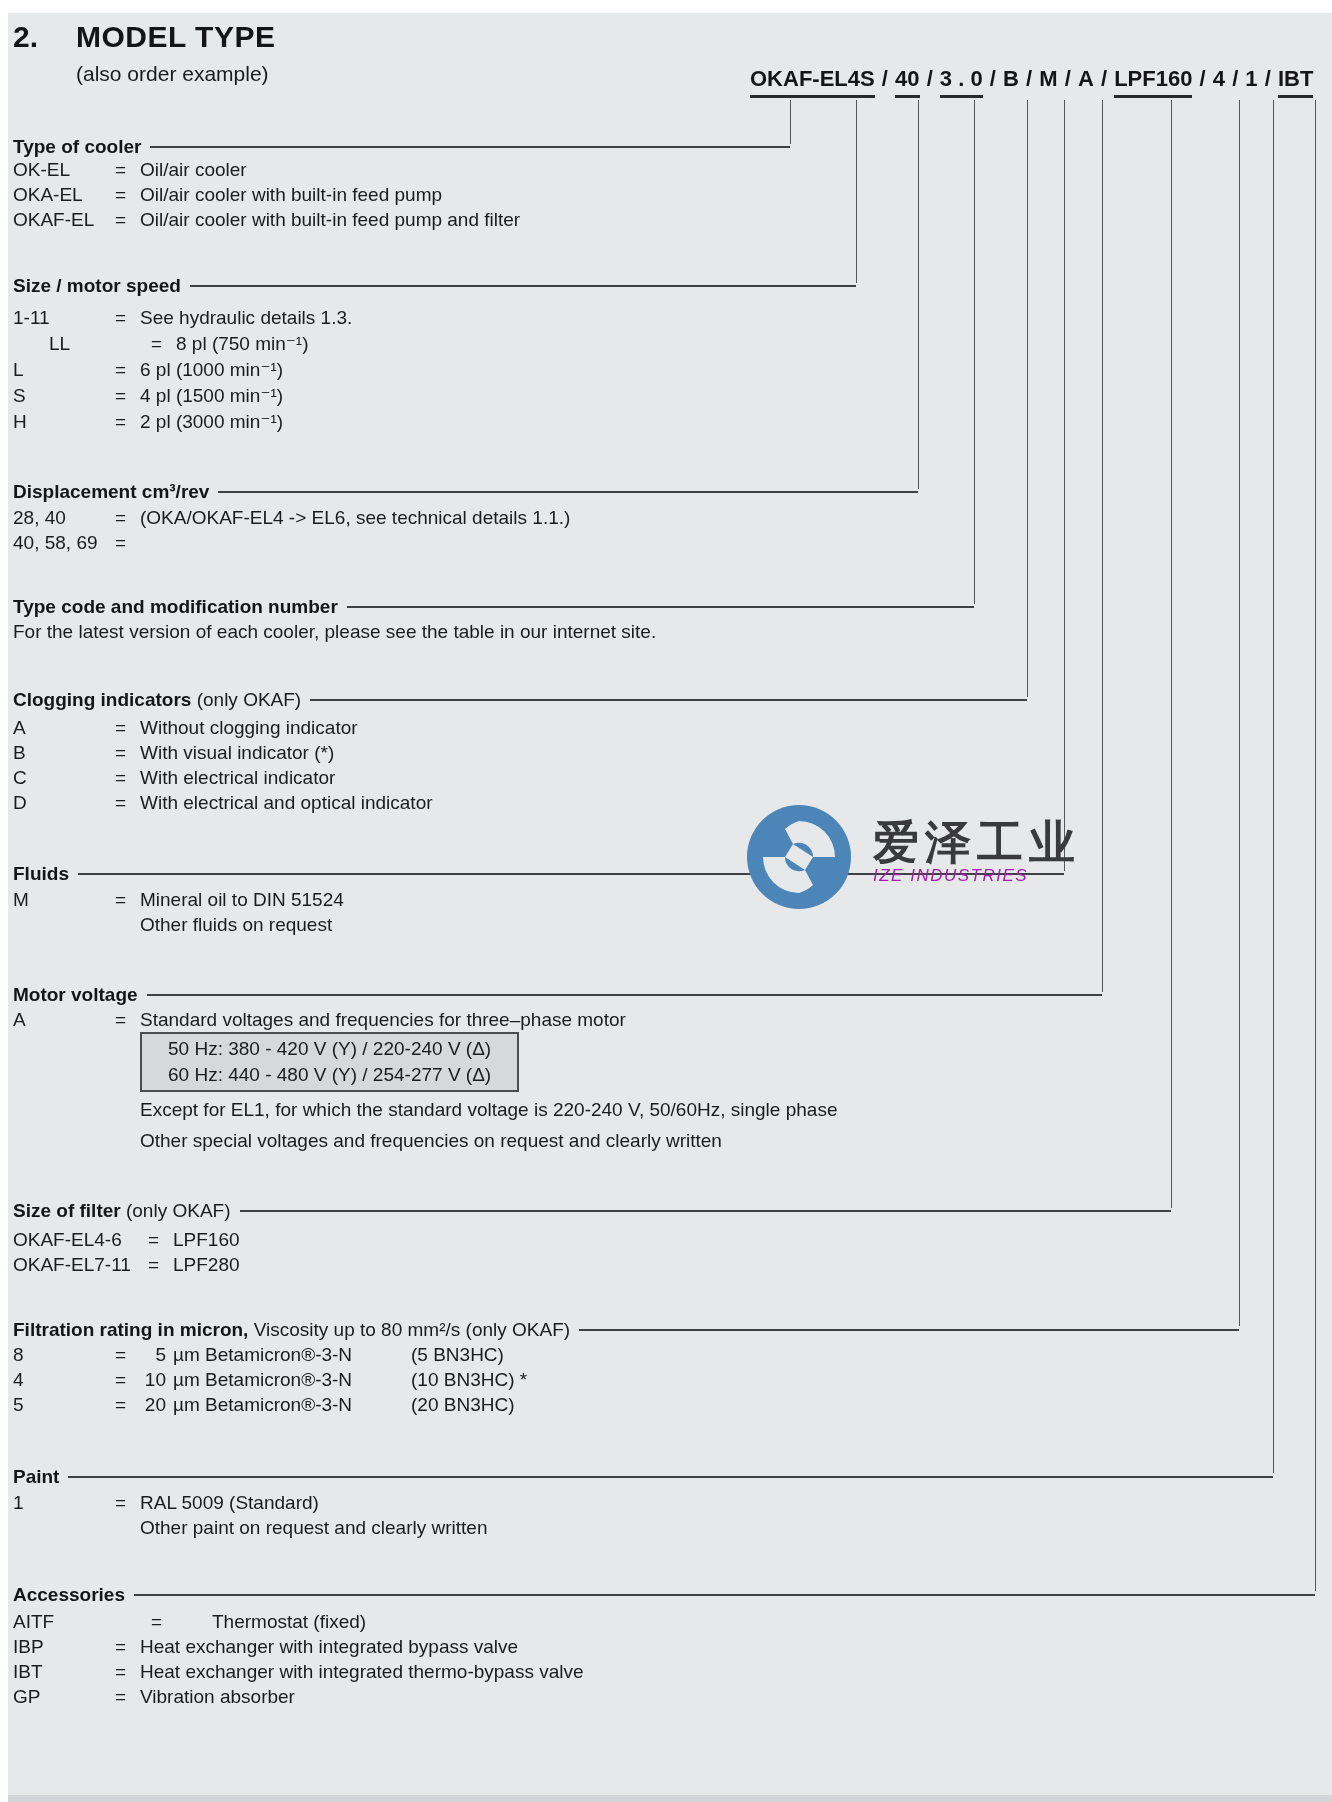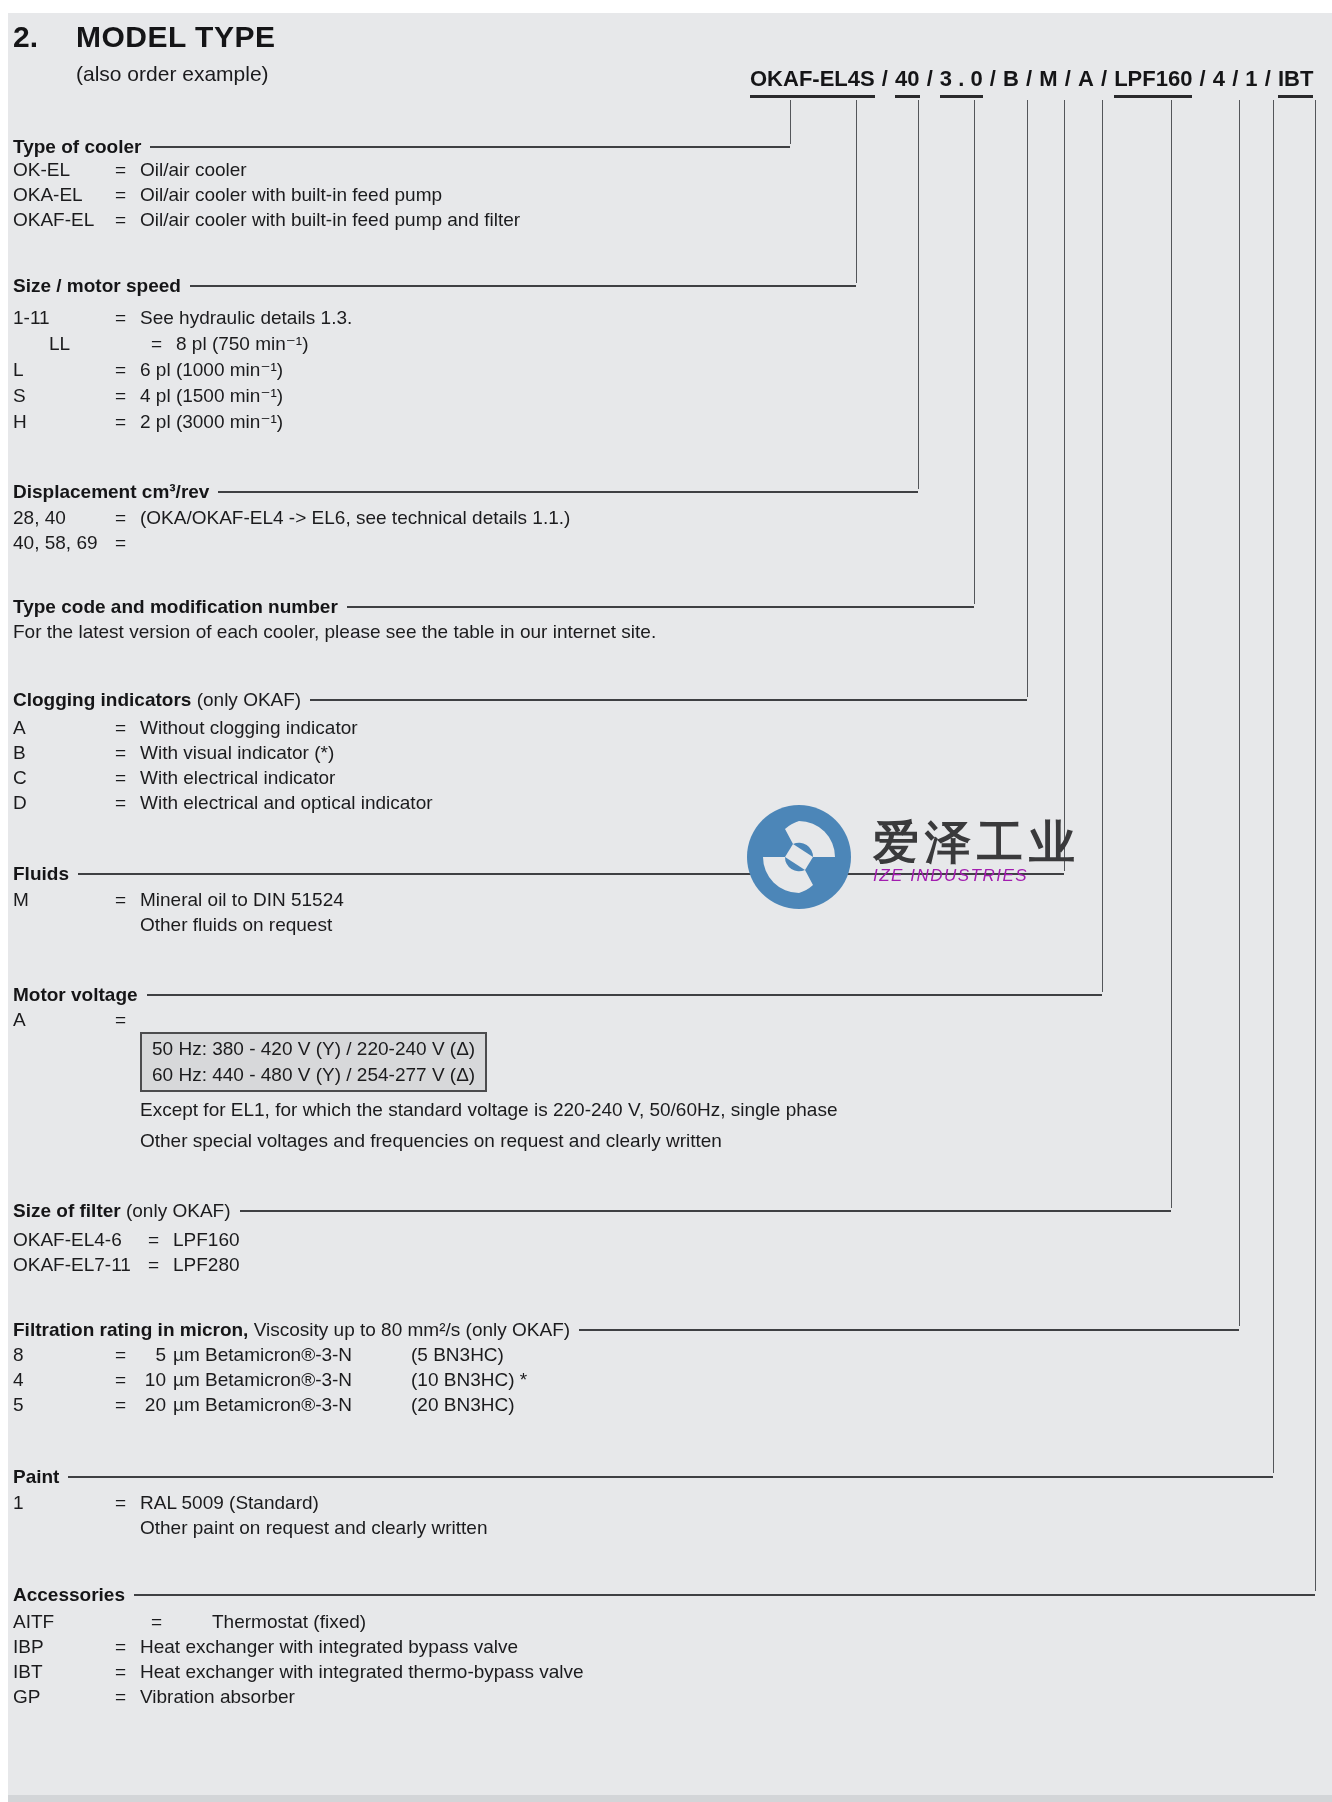--- a/index.html
+++ b/index.html
@@ -31,21 +31,21 @@
   .head-note{white-space:pre;color:#1b1b1d;}
   .head-rule{flex:1;height:0;border-top:2px solid #3f4043;margin:11px 0 0 9px;}
   .row{display:flex;font-size:19px;line-height:23px;white-space:pre;}
   .row .code{flex:0 0 auto;}
   .row .eq{flex:0 0 25px;}
   .row .qty{flex:0 0 26px;text-align:right;margin-right:7px;}
   .row .name{flex:0 0 238px;}
   .body-line{font-size:19px;line-height:23px;white-space:pre;}
   .volt-box{
     background:#d7d8da;border:2px solid #4c4c4e;
-    font-size:19px;line-height:26px;padding:2px 10px;white-space:pre;color:#1b1b1d;
+    font-size:19px;line-height:26px;padding:2px 26px;white-space:pre;color:#1b1b1d;
   }
   .note-line{font-size:19px;line-height:23px;white-space:pre;}
   .wm-cjk{font-size:46px;font-weight:bold;color:#3a3a3c;letter-spacing:6px;white-space:pre;}
   .wm-latin{font-size:17px;color:#a21caf;letter-spacing:1.5px;white-space:pre;font-style:italic;}
 </style>
 </head>
 <body>
 
 <div id="panel"></div>
 
@@ -108,21 +108,21 @@
     <div class="abs section-head" style="left: 13px; top: 862px; width: 1051px;">
       <span class="head-bold">Fluids</span>
       <span class="head-rule"></span>
     </div>
     <div class="abs row" style="left: 13px; top: 888px; width: 760px;"><span class="code" style="flex-basis: 102px;">M</span><span class="eq">=</span><span class="desc">Mineral oil to DIN 51524</span></div>
     <div class="abs row" style="left: 13px; top: 913px; width: 760px;"><span class="code" style="flex-basis: 102px;"></span><span class="eq"></span><span class="desc">Other fluids on request</span></div>
     <div class="abs section-head" style="left: 13px; top: 983px; width: 1089px;">
       <span class="head-bold">Motor voltage</span>
       <span class="head-rule"></span>
     </div>
-    <div class="abs row" style="left: 13px; top: 1008px; width: 760px;"><span class="code" style="flex-basis: 102px;">A</span><span class="eq">=</span></div>
+    <div class="abs row" style="left: 13px; top: 1008px; width: 760px;"><span class="code" style="flex-basis: 102px;">A</span><span class="eq">=</span><span class="desc">Standard voltages and frequencies for three–phase motor</span></div>
     <div class="abs volt-box" style="left: 140px; top: 1032px;"><div>50 Hz: 380 - 420 V (Y) / 220-240 V (Δ)</div><div>60 Hz: 440 - 480 V (Y) / 254-277 V (Δ)</div></div>
     <div class="abs note-line" style="left: 140px; top: 1098px;">Except for EL1, for which the standard voltage is 220-240 V, 50/60Hz, single phase</div>
     <div class="abs note-line" style="left: 140px; top: 1129px;">Other special voltages and frequencies on request and clearly written</div>
     <div class="abs section-head" style="left: 13px; top: 1199px; width: 1158px;">
       <span class="head-bold">Size of filter</span>
       <span class="head-note"> (only OKAF)</span>
       <span class="head-rule"></span>
     </div>
     <div class="abs row" style="left: 13px; top: 1228px; width: 760px;"><span class="code" style="flex-basis: 135px;">OKAF-EL4-6</span><span class="eq">=</span><span class="desc">LPF160</span></div>
     <div class="abs row" style="left: 13px; top: 1253px; width: 760px;"><span class="code" style="flex-basis: 135px;">OKAF-EL7-11</span><span class="eq">=</span><span class="desc">LPF280</span></div>

